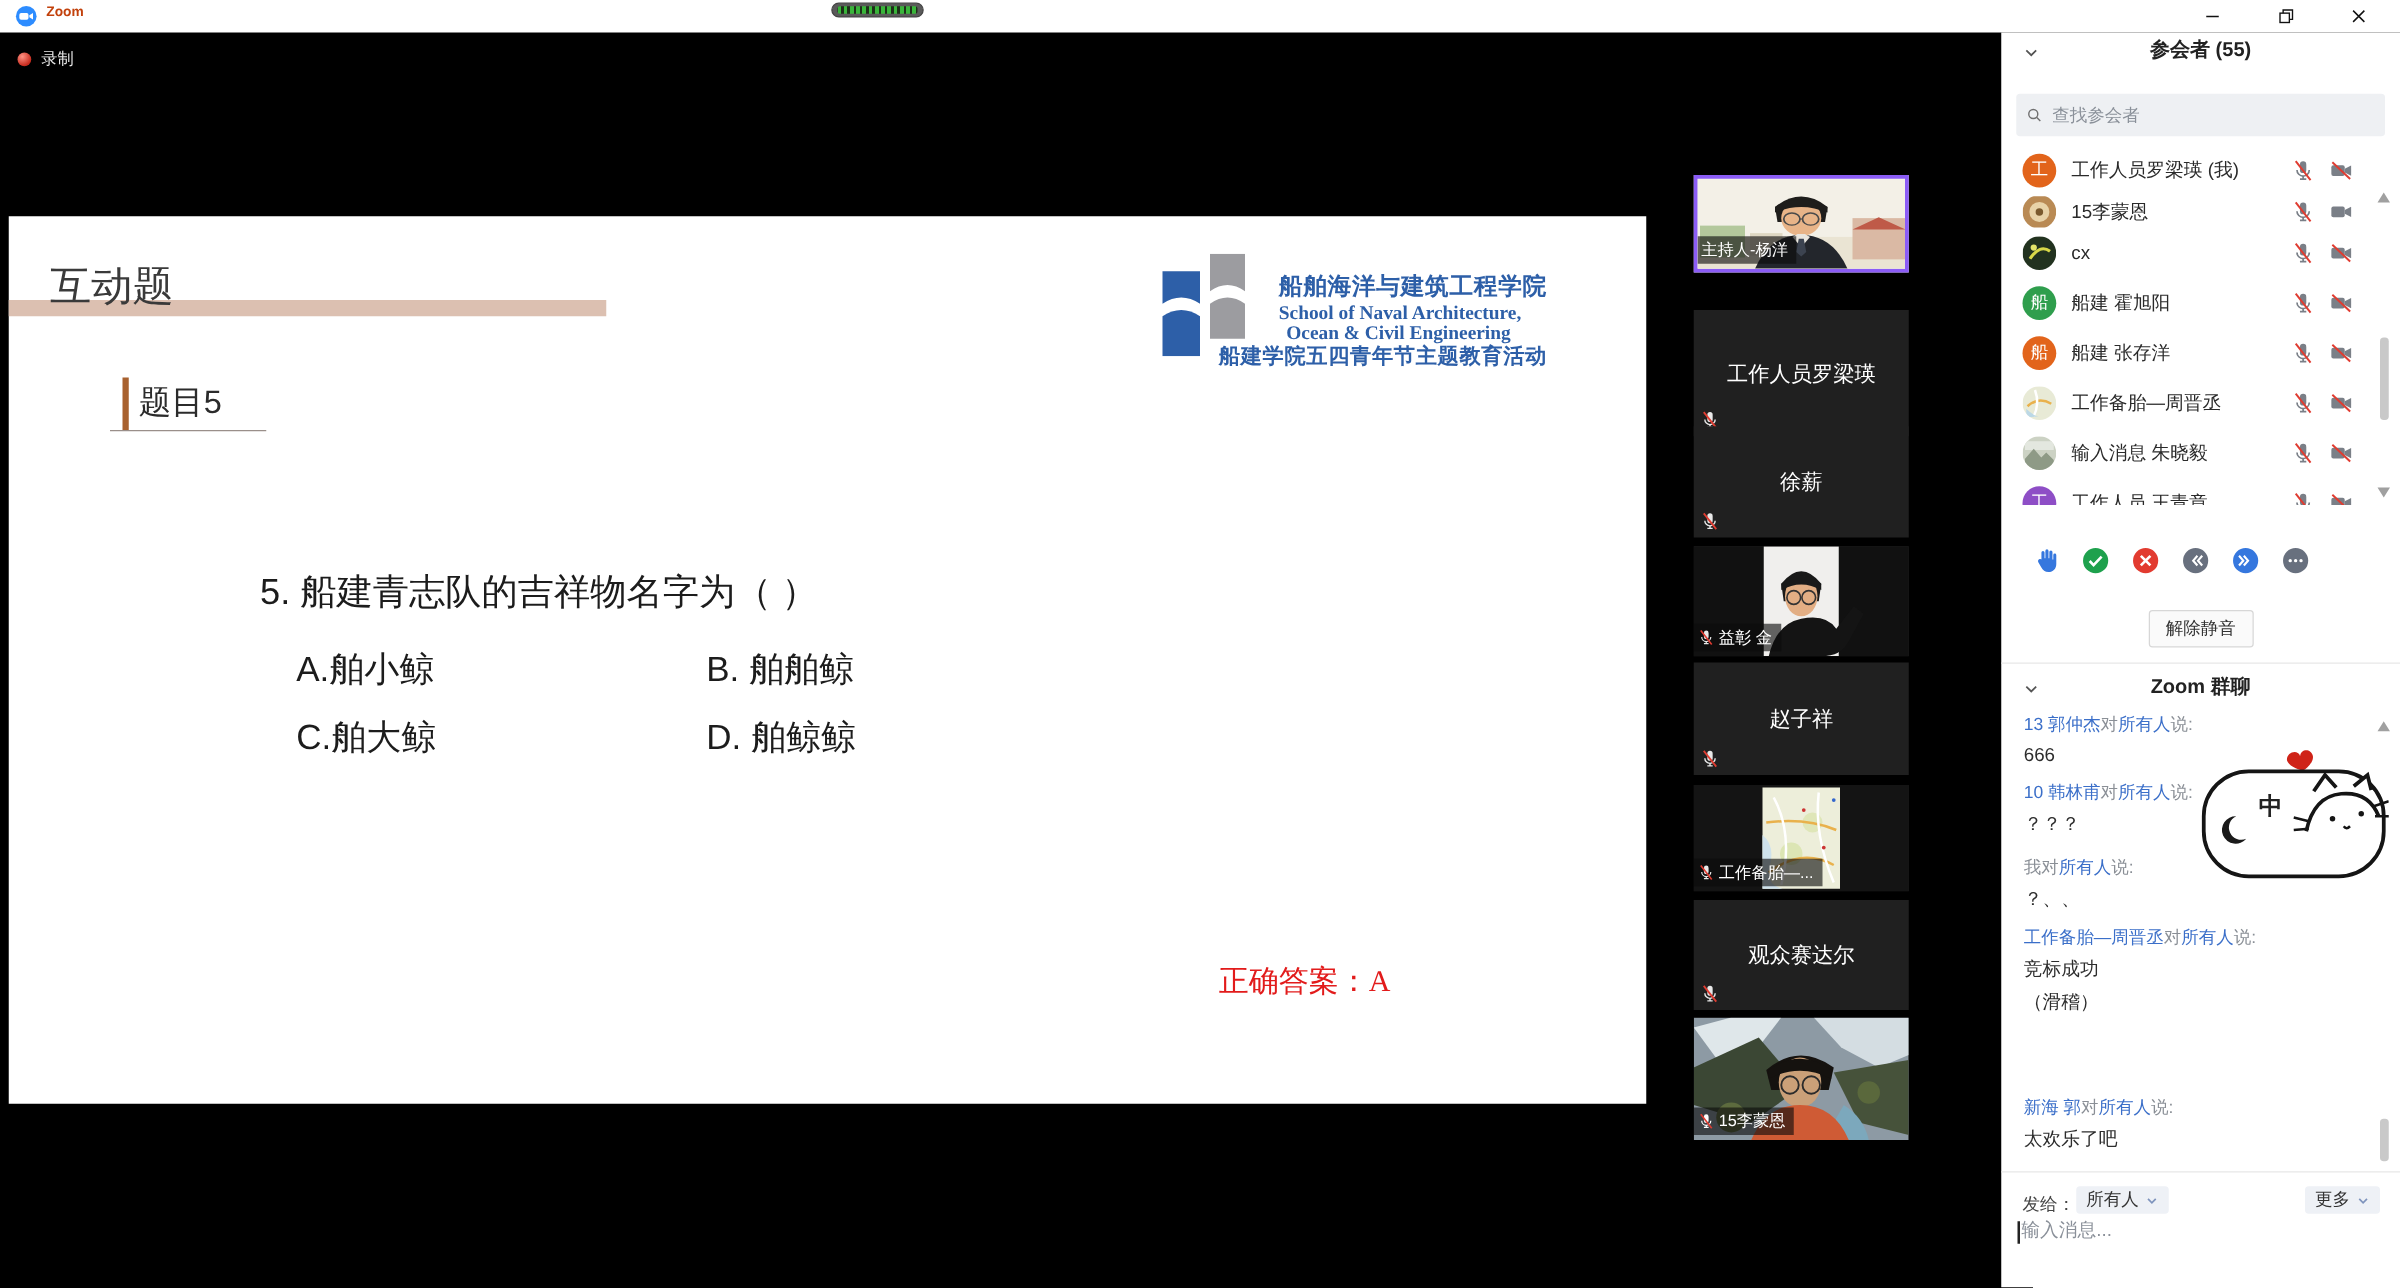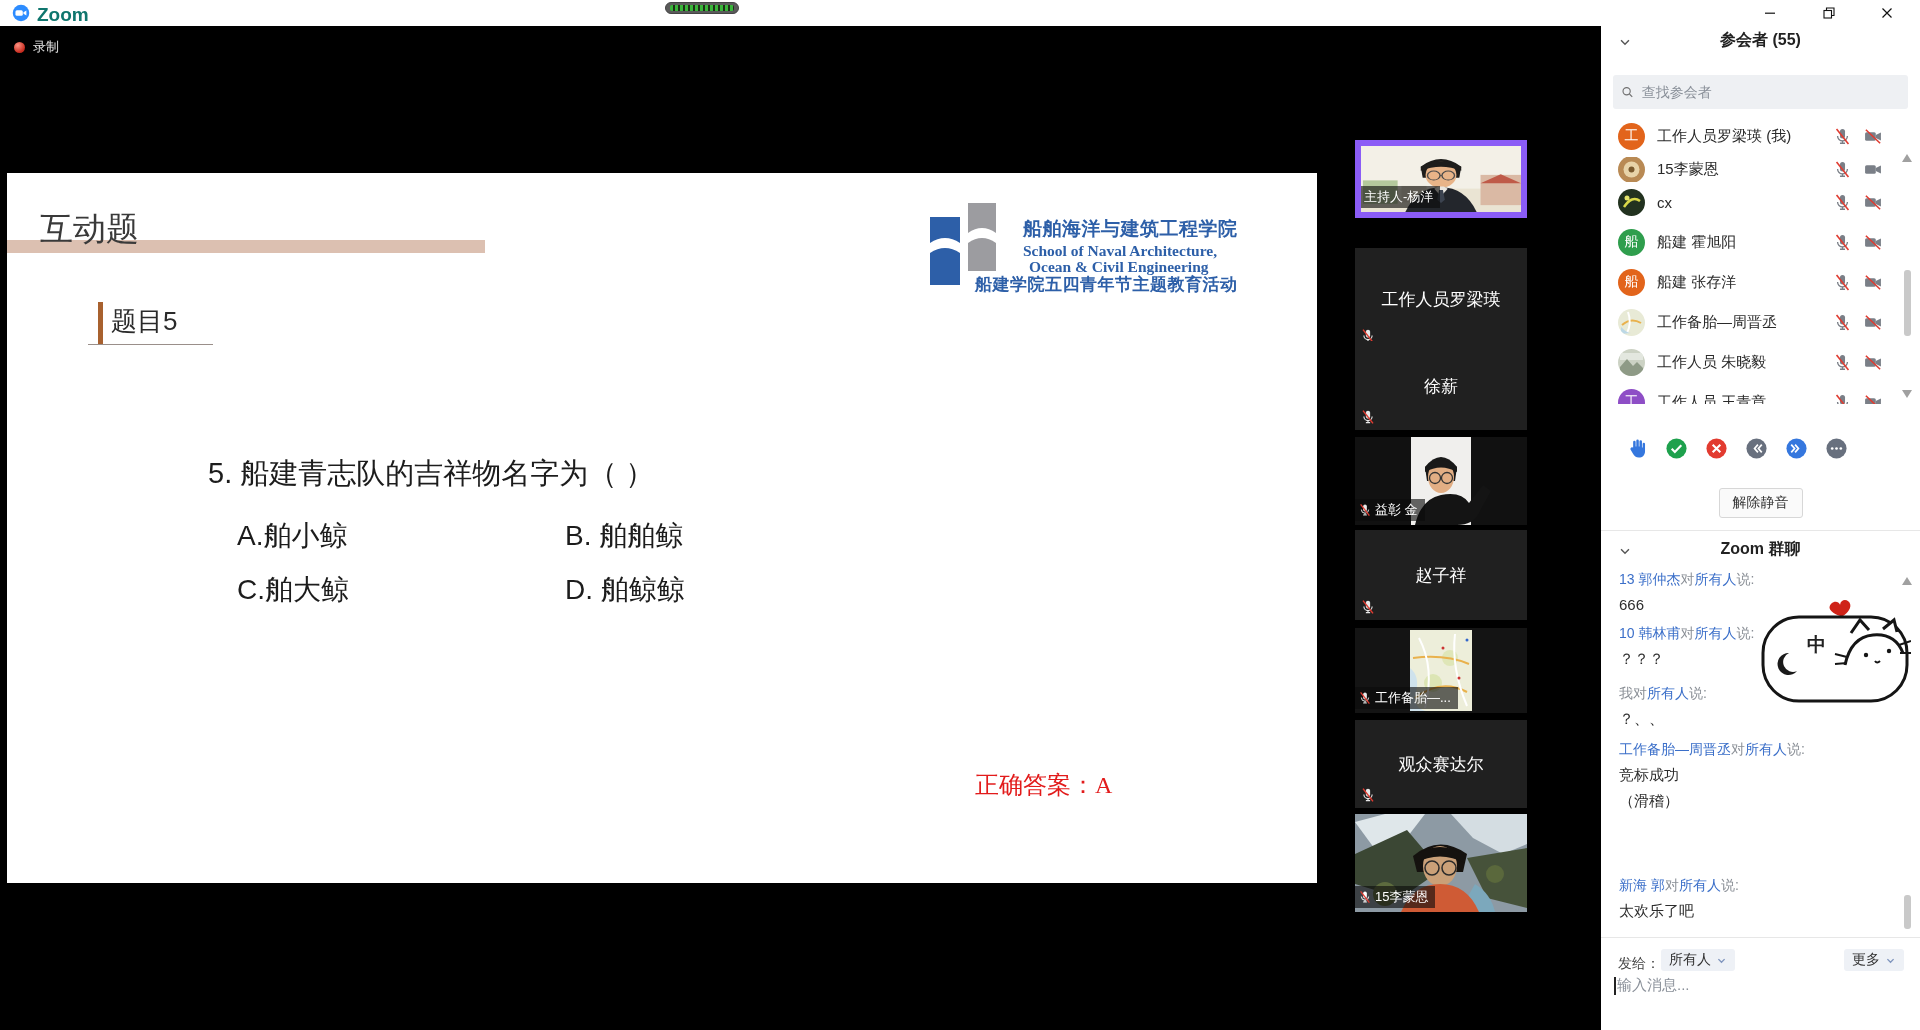--- a/index.html
+++ b/index.html
@@ -2,21 +2,21 @@
 <html><head>
 <meta charset="utf-8">
 <style>
   html,body{margin:0;padding:0}
   body{width:1920px;height:1030px;background:#000;font-family:"Liberation Sans","DejaVu Sans",sans-serif;position:relative;overflow:hidden}
   .abs{position:absolute}
 
   
   .titlebar{position:absolute;left:0;top:0;width:1920px;height:26px;background:#fff}
   .tb-logo{position:absolute;left:12px;top:4px;width:18px;height:18px}
-  .tb-name{position:absolute;left:37px;top:4px;font-size:19px;font-weight:700;color:#0f766e}
+  .tb-name{position:absolute;left:37px;top:4px;font-size:11px;font-weight:700;color:#c2410c}
   .meter{position:absolute;left:665px;top:2px;width:74px;height:12px;border-radius:6px;background:#5a5a5a;padding:2px 4px;box-sizing:border-box;border:1px solid #444}
   .meter-bars{width:100%;height:100%;border-radius:2px;background:repeating-linear-gradient(90deg,#39b53a 0 3px,#1e3019 3px 5px)}
   .win-btn{position:absolute;top:0;width:44px;height:26px;display:flex;align-items:center;justify-content:center}
   .win-btn svg{width:14px;height:14px}
 
   
   .rec{position:absolute;left:14px;top:38px;display:flex;align-items:center;gap:8px}
   .rec-dot{width:11px;height:11px;border-radius:50%;background:radial-gradient(circle at 35% 30%,#ff9283,#c62b1e 70%)}
   .rec-label{color:#e8e8e8;font-size:13px}
 
@@ -35,21 +35,21 @@
   .logo-event{left:968px;top:100px;font-size:17px;font-weight:700;color:#2d5fa8;letter-spacing:.5px}
   .q{left:201px;top:281px;font-size:29px;color:#1c1c1c}
   .opt{font-size:28px;color:#1c1c1c}
   .optA{left:230px;top:344px}.optB{left:558px;top:344px}
   .optC{left:230px;top:398px}.optD{left:558px;top:398px}
   .answer{left:968px;top:596px;font-family:"Liberation Serif","DejaVu Serif",serif;font-size:24px;color:#e21b1b}
 
   
   .tile{position:absolute;left:1355px;width:172px;background:#202020;overflow:hidden;box-sizing:border-box}
   .tile svg.fill{position:absolute;left:0;top:0;width:100%;height:100%}
-  .t1{top:140px;height:78px;border:6px solid #8b5cf6;background:#f2efe6}
+  .t1{top:140px;height:78px;border:3px solid #8b5cf6;background:#f2efe6}
   .t2{top:248px;height:101px}.t3{top:341px;height:89px}.t4{top:437px;height:88px}
   .t5{top:530px;height:90px}.t6{top:628px;height:85px}.t7{top:720px;height:88px}.t8{top:814px;height:98px}
   .cname{position:absolute;left:0;top:50%;transform:translateY(-50%);width:100%;text-align:center;color:#fff;font-size:17px}
   .tmic{position:absolute;left:5px;bottom:5px;width:16px;height:16px}
   .tlabel{position:absolute;left:0;bottom:4px;background:rgba(12,12,12,.62);color:#fff;font-size:13px;padding:2px 7px 2px 3px;display:flex;align-items:center;gap:3px;max-width:92%;white-space:nowrap}
   .tlabel svg{width:14px;height:14px;flex:none}
 
   
   .panel{position:absolute;left:1601px;top:26px;width:319px;height:1004px;background:#fff}
   .panel .abs{position:absolute}
@@ -422,21 +422,21 @@
           </svg>
       </span>
     </div>
 
     <div class="prow" style="top:230px">
       <span class="pav-photo"><svg width="27" height="27">
             <rect width="27" height="27" fill="#ccd2c4"></rect>
             <rect x="2" y="4" width="23" height="7" fill="#e3e7df"></rect>
             <path d="M2 18l7-8 6 7 4-4 6 6v8H2z" fill="#8e9a86"></path>
           </svg></span>
-      <span class="pname">工作人员 朱晓毅</span>
+      <span class="pname">输入消息 朱晓毅</span>
       <span class="picons">
         <svg class="ic" viewBox="0 0 24 24">
             <path d="M12 2.5a3.2 3.2 0 0 1 3.2 3.2v5.6a3.2 3.2 0 0 1-6.4 0V5.7A3.2 3.2 0 0 1 12 2.5z" fill="#7a7f87"></path>
             <path d="M5.8 11.3a6.2 6.2 0 0 0 12.4 0" fill="none" stroke="#7a7f87" stroke-width="1.7"></path>
             <path d="M12 17.5v3M8.8 20.5h6.4" stroke="#7a7f87" stroke-width="1.7"></path>
             <path d="M4.5 2.5l15 19" stroke="#e03c31" stroke-width="2"></path>
           </svg>
         <svg class="ic cam" viewBox="0 0 24 24">
             <rect x="2" y="6.5" width="13.5" height="11" rx="2" fill="#7a7f87"></rect>
             <path d="M15.5 10.2 22 6.8v10.4l-6.5-3.4z" fill="#7a7f87"></path>

